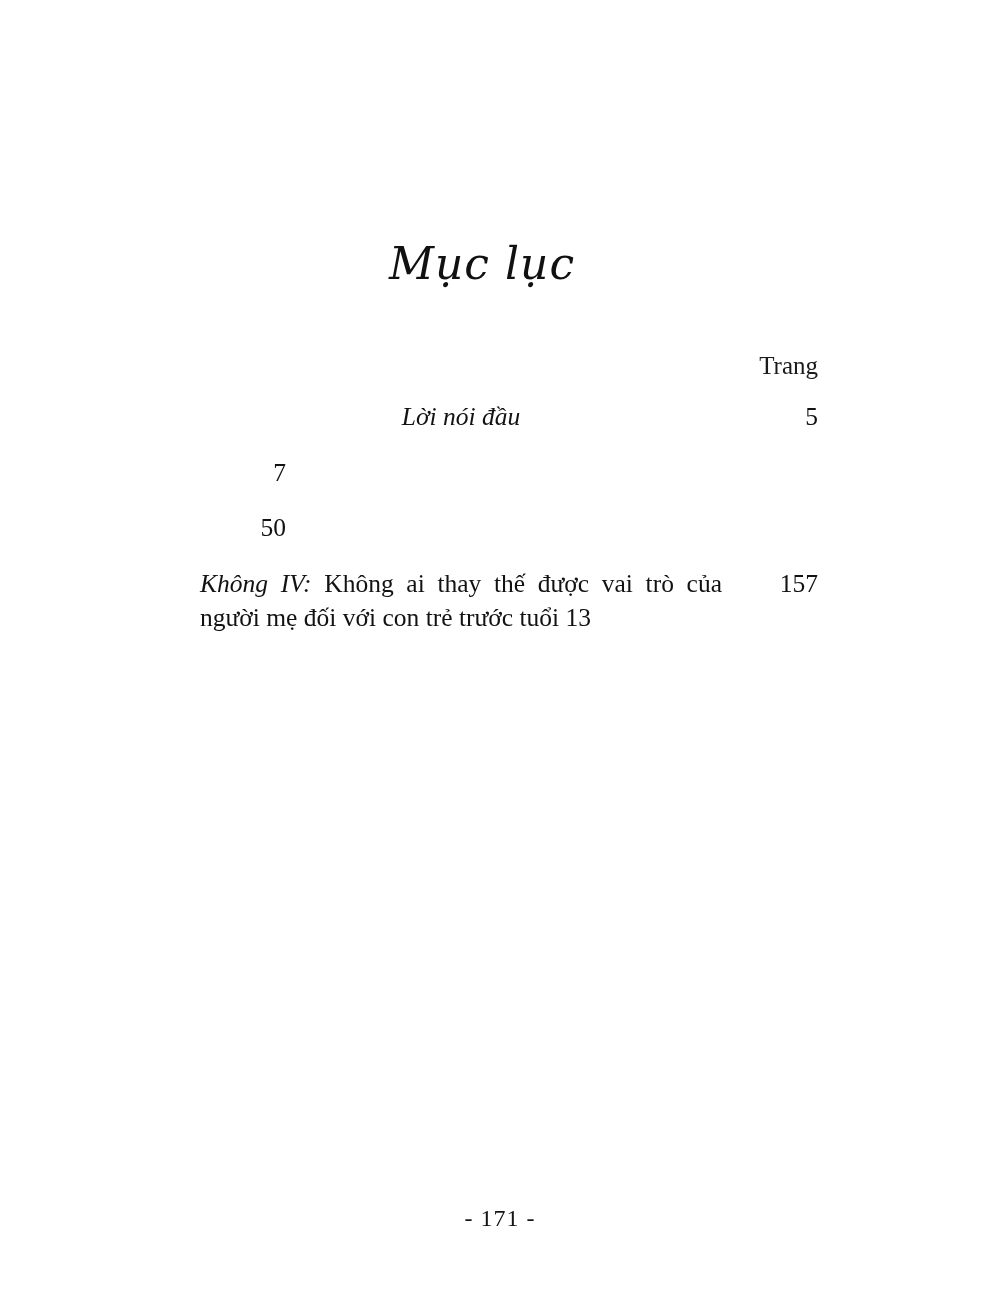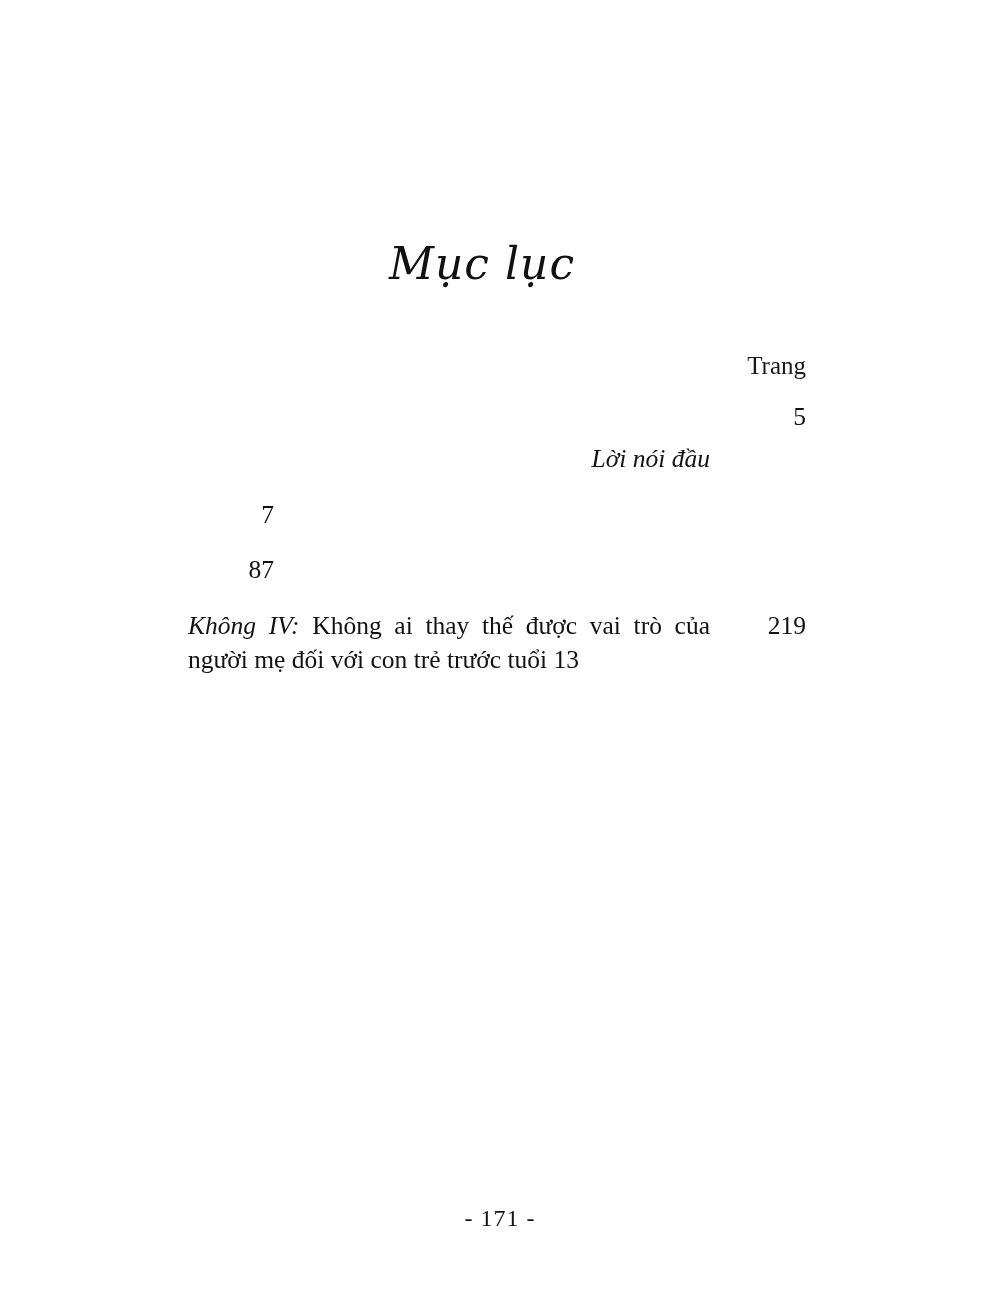--- a/index.html
+++ b/index.html
@@ -31,21 +31,21 @@
     font-family: "DejaVu Serif", "Liberation Serif", serif;
     font-style: italic;
     font-size: 44px;
     letter-spacing: 1px;
     color: #111111;
   }
 
   .toc-body {
     position: absolute;
     top: 352px;
-    left: 188px;
+    left: 200px;
     width: 628px;
   }
 
   .col-header {
     text-align: right;
     font-size: 25px;
     font-family: "Liberation Serif", serif;
     margin-bottom: 20px;
     padding-right: 10px;
     color: #1a1a1a;
@@ -62,22 +62,21 @@
     flex: 0 1 auto;
     width: 522px;
     font-size: 25.5px;
     line-height: 1.32;
     text-align: justify;
     text-justify: inter-word;
     color: #121212;
   }
 
   .toc-text.single {
-    text-align: right;
-    margin-top: 42px;
+    text-align: center;
   }
 
   .chapter-label {
     font-style: italic;
   }
 
   .toc-page {
     flex: 0 0 auto;
     width: 86px;
     text-align: right;
@@ -117,28 +116,28 @@
       <div class="toc-text single">Lời nói đầu</div>
       <div class="toc-page">5</div>
     </div>
 
     <div class="toc-row">
       <div class="toc-page">7</div>
     </div>
 
 
     <div class="toc-row">
-      <div class="toc-page">87</div>
+      <div class="toc-page">50</div>
     </div>
 
     <div class="toc-row">
       <div class="toc-text">
         <span class="chapter-label">Không IV:</span>
         <span>Không ai thay thế được vai trò của người mẹ đối với con trẻ trước tuổi 13</span>
       </div>
-      <div class="toc-page">219</div>
+      <div class="toc-page">157</div>
     </div>
 
   </div>
 
   <div class="folio">- 171 -</div>
 
 </div>
 
 </body></html>

